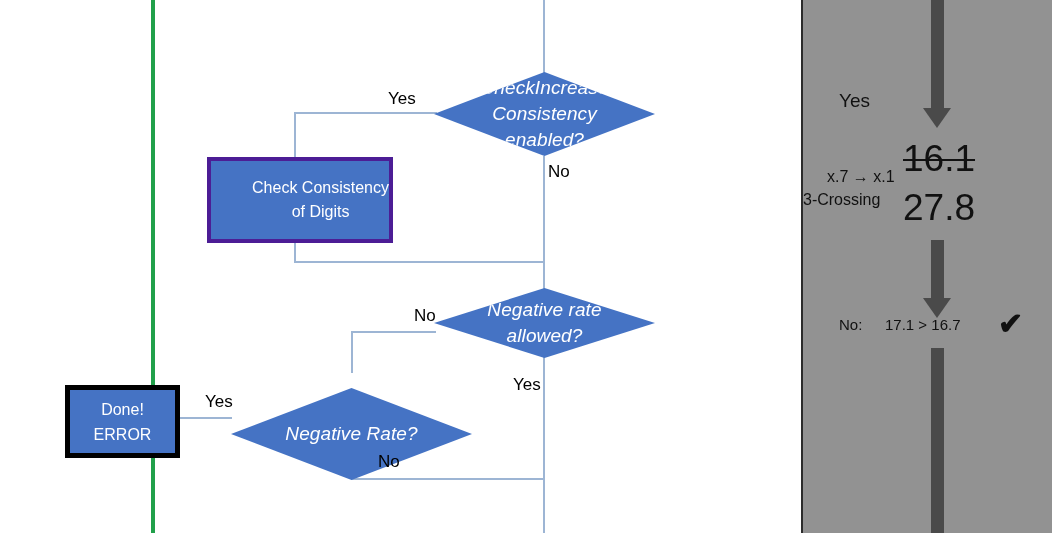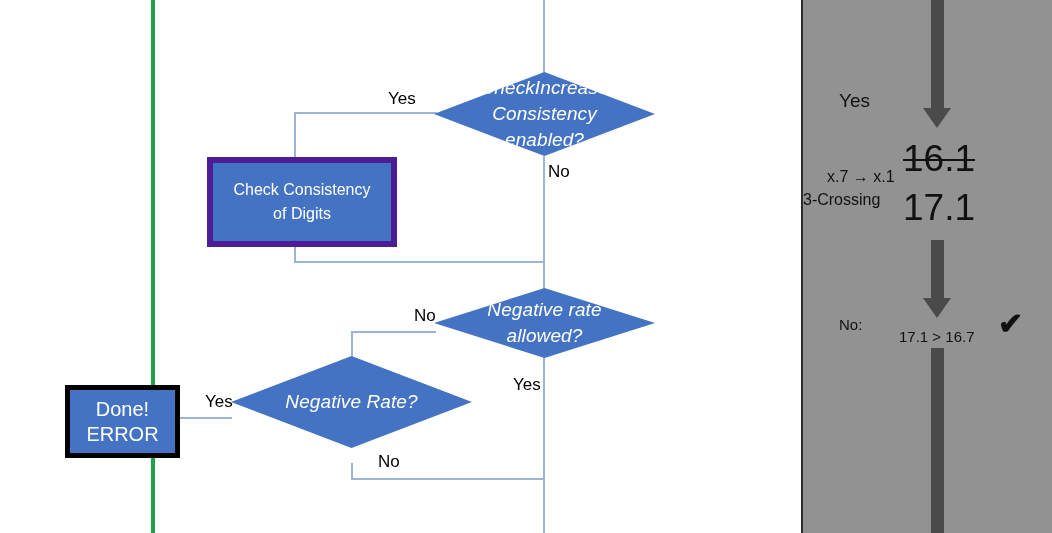--- a/index.html
+++ b/index.html
@@ -53,24 +53,24 @@
     letter-spacing: 0.1px;
     white-space: pre-line;
     padding: 0 8px;
     font-style: italic;
   }
 
   
   .proc-box {
     position: absolute;
     background: #4573C4;
-    border: 6px solid #4c1d95;
+    border: 4px solid #4c1d95;
     display: flex;
     align-items: center;
-    justify-content: center;
+    justify-content: flex-end;
     text-align: center;
     color: #ffffff;
     z-index: 2;
   }
   .proc-box .plabel {
     font-size: 16px;
     line-height: 24px;
     white-space: pre-line;
   }
 
@@ -80,21 +80,21 @@
     background: #4573C4;
     border: 5px solid #000000;
     display: flex;
     align-items: center;
     justify-content: center;
     text-align: center;
     color: #ffffff;
     z-index: 4;
   }
   .term-box .tlabel {
-    font-size: 20px;
+    font-size: 16px;
     line-height: 25px;
     white-space: pre-line;
   }
 
   
   .edge-label {
     position: absolute;
     color: #000000;
     font-size: 17px;
     line-height: 20px;
@@ -169,21 +169,21 @@
   <div class="proc-box" style="left:207px; top:157px; width:178px; height:78px;">
     <span class="plabel">Check Consistency
 of Digits</span>
   </div>
 
   <div class="diamond" style="left:434px; top:288px; width:221px; height:70px;">
     <span class="dlabel">Negative rate
 allowed?</span>
   </div>
 
-  <div class="diamond" style="left:231px; top:356px; width:241px; height:92px;">
+  <div class="diamond" style="left:231px; top:388px; width:241px; height:92px;">
     <span class="dlabel">Negative Rate?</span>
   </div>
 
   <div class="term-box" style="left:65px; top:385px; width:105px; height:63px;">
     <span class="tlabel">Done!
 ERROR</span>
   </div>
 
   <div class="edge-label" style="left:388px; top:89px;">Yes</div>
 
@@ -206,20 +206,20 @@
     <div class="arrow-head" style="left:120px; top:298px;"></div>
 
     <div class="arrow-shaft" style="left:128px; top:348px; width:13px; height:185px;"></div>
 
     <div class="panel-text panel-yes" style="left:36px; top:90px;">Yes</div>
 
     <div class="panel-text panel-small" style="left:8px; top:166px;margin-left:16px;">x.7 → x.1</div>
     <div class="panel-text panel-small" style="left:0px; top:189px;">3-Crossing</div>
 
     <div class="panel-text panel-big strike" style="left:100px; top:140px;">16.1</div>
-    <div class="panel-text panel-big" style="left:100px; top:189px;">17.1</div>
+    <div class="panel-text panel-big" style="left:100px; top:189px;">27.8</div>
 
     <div class="panel-text panel-row" style="left:36px; top:316px;">No:</div>
-    <div class="panel-text panel-row" style="left:96px; top:316px;margin-top:12px;">17.1 &gt; 16.7</div>
+    <div class="panel-text panel-row" style="left:82px; top:316px;">17.1 &gt; 16.7</div>
     <div class="panel-text check-mark" style="left:195px; top:309px;">✔</div>
   </div>
 
 </div>
 
 </body></html>

